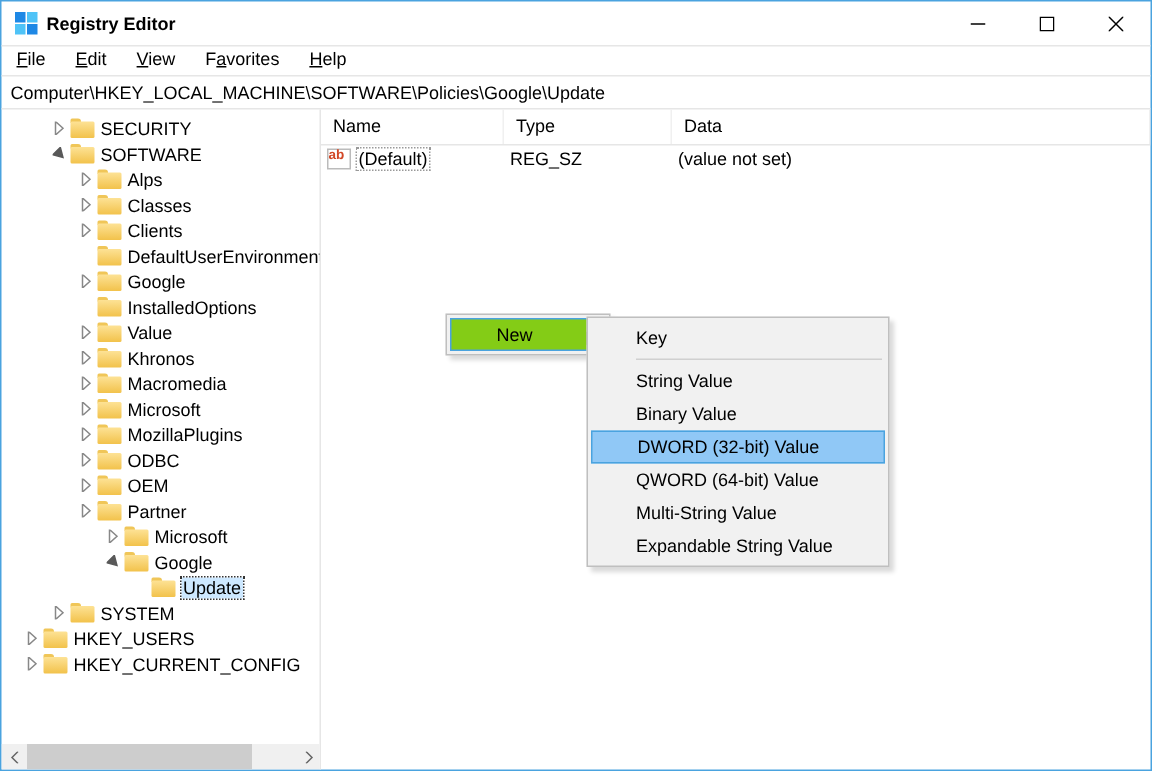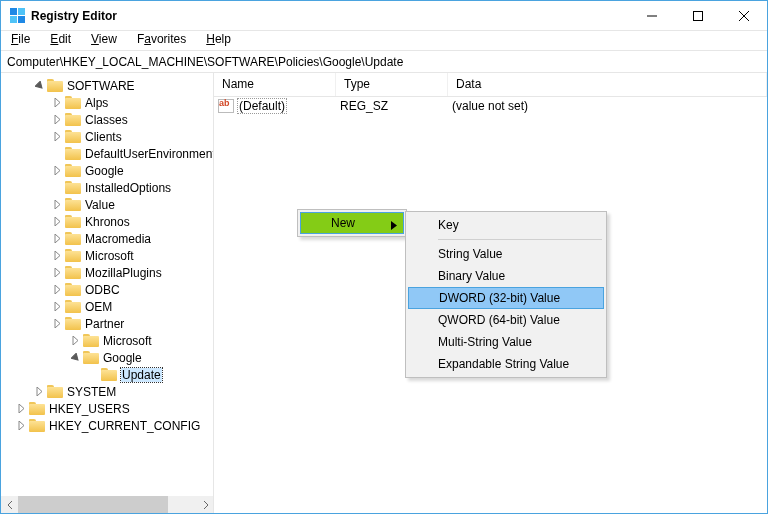--- a/index.html
+++ b/index.html
@@ -44,21 +44,21 @@
   .list-row .cell { font-size:12px; }
   .cell-name { width:102px; }
   .cell-name span { outline:1px dotted #999; padding:0 1px; }
   .cell-type { width:112px; }
   .cell-data { flex:1; }
   
   .submenu1 { position:absolute; left:296px; top:136px; width:110px; background:#f1f1f1; border:1px solid #bfbfbf; box-shadow:3px 3px 3px rgba(0,0,0,0.15); padding:2px; }
   .submenu1 .mi { display:flex; align-items:center; height:22px; padding:0 22px 0 30px; position:relative; }
   .submenu1 .mi.hl { background:#84cc16; border:1px solid #4aa3df; height:22px; }
   .submenu1 .mi .arrow { position:absolute; right:6px; top:6px; }
-  .submenu2 { position:absolute; left:404px; top:138px; width:202px; background:#f1f1f1; border:1px solid #bfbfbf; box-shadow:3px 3px 3px rgba(0,0,0,0.15); padding:2px; }
+  .submenu2 { position:absolute; left:390px; top:138px; width:202px; background:#f1f1f1; border:1px solid #bfbfbf; box-shadow:3px 3px 3px rgba(0,0,0,0.15); padding:2px; }
   .submenu2 .mi { display:flex; align-items:center; height:22px; padding:0 8px 0 30px; }
   .submenu2 .sep { height:1px; background:#d0d0d0; margin:3px 2px 3px 30px; }
   .submenu2 .mi.hl { background:#90c8f6; border:1px solid #4aa3df; }
   .hscroll { position:absolute; bottom:0; left:0; width:213px; height:17px; background:#f0f0f0; display:flex; align-items:center; }
   .hscroll .btn { width:17px; height:17px; display:flex; align-items:center; justify-content:center; }
   .hscroll .track { flex:1; height:17px; position:relative; }
   .hscroll .thumb { position:absolute; left:0; top:0; width:150px; height:17px; background:#cdcdcd; }
   .hscroll svg { width:8px; height:8px; }
 </style>
 </head>
@@ -102,20 +102,29 @@
   </div>
 
   <div class="addressbar">
     <span>Computer\HKEY_LOCAL_MACHINE\SOFTWARE\Policies\Google\Update</span>
   </div>
 
   <div class="body">
     <div class="tree">
       <div class="tree-inner">
 
+        <div class="node" style="padding-left:32px">
+          <span class="exp">
+              <svg viewBox="0 0 9 9">
+                <path d="M2 0 L7 4.5 L2 9 Z" fill="none" stroke="#888"></path>
+              </svg>
+            </span>
+          <span class="folder-icon"></span>
+          <span class="node-label">SECURITY</span>
+        </div>
 
         <div class="node" style="padding-left:32px">
           <span class="exp">
               <svg viewBox="0 0 9 9">
                 <path d="M1 2 L8 2 L4.5 8 Z" fill="#595959" stroke="#595959" transform="rotate(-45 4.5 4.5)"></path>
               </svg>
             </span>
           <span class="folder-icon"></span>
           <span class="node-label">SOFTWARE</span>
         </div>

